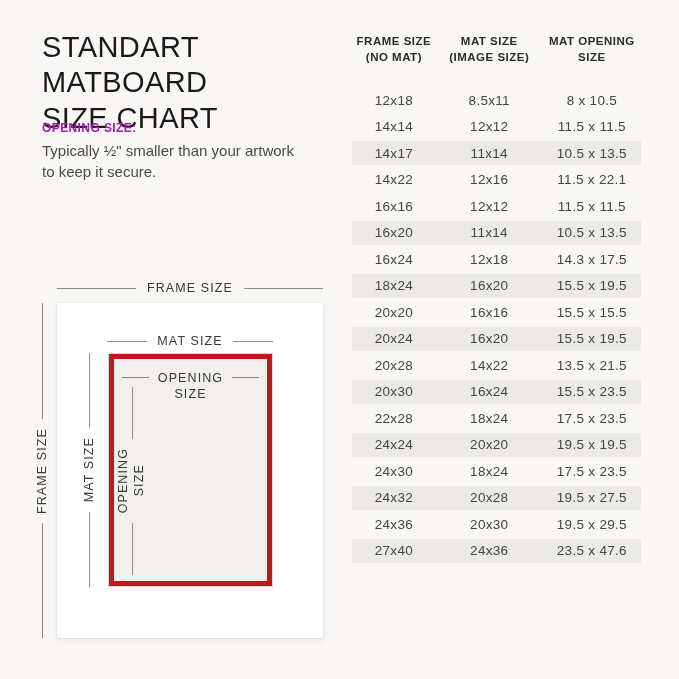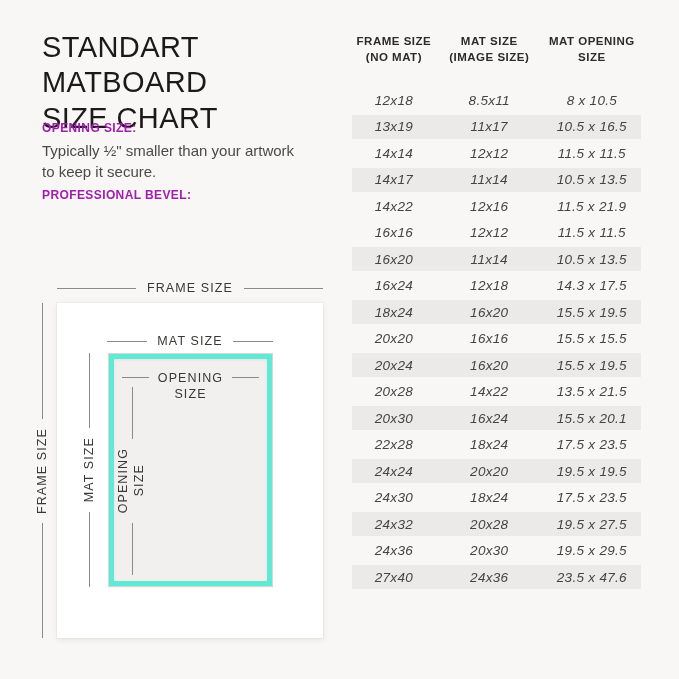--- a/index.html
+++ b/index.html
@@ -59,21 +59,21 @@
     box-shadow:0 0 0 1px rgba(70,65,60,.04),0 2px 6px rgba(70,65,60,.10);
   }
   .mat-top-label{
     position:absolute;left:50px;top:31px;width:166px;height:14px;
     display:flex;align-items:center;gap:10px;
   }
   .mat-top-label .seg-h{flex:1;}
 
   .opening-rect{
     position:absolute;left:51px;top:50px;width:165px;height:234px;
-    background:#5eead4;border:1px solid var(--bevel-edge);
+    background:#b91c1c;border:1px solid var(--bevel-edge);
     box-shadow:0 1px 2px rgba(70,65,60,.06);
     padding:5px;
   }
   .opening-inner{
     position:relative;width:100%;height:100%;
     background:var(--opening-fill);
     box-shadow:inset 0 1px 3px rgba(70,65,60,.08);
   }
   .opening-top-label{
     position:absolute;left:0;right:0;top:11px;
@@ -87,41 +87,40 @@
     position:absolute;left:352px;top:33px;width:289px;
     display:grid;grid-template-columns:29% 37% 34%;
   }
   .size-table-header .hcell{
     text-align:center;font-size:11.5px;font-weight:bold;letter-spacing:.5px;
     line-height:1.4;color:#2c2b29;white-space:pre-line;
   }
   .size-table-body{position:absolute;left:352px;top:88px;width:289px;}
   .trow{
     display:grid;grid-template-columns:29% 37% 34%;
-    height:24px;margin-bottom:2.5px;align-items:center;font-style:italic;
+    height:24px;margin-bottom:2.5px;align-items:center;
   }
   .trow.alt{background:var(--stripe);}
   .tcell{text-align:center;font-size:13.5px;letter-spacing:.3px;color:var(--cell);}
 </style>
 </head>
 <body>
 
 <div class="canvas">
 
   <h1 class="title">STANDART MATBOARD
 SIZE CHART</h1>
 
   <div class="text-section opening">
     <div class="heading">OPENING SIZE:</div>
     <div class="para">Typically ½" smaller than your artwork
 to keep it secure.</div>
   </div>
 
   <div class="text-section bevel">
-    <div class="heading">PROFESSIONAL BEVEL:</div>
   </div>
 
   <div class="frame-top-label">
     <span class="seg-h"></span>
     <span class="dim-label">FRAME SIZE</span>
     <span class="seg-h"></span>
   </div>
 
   <div class="v-label frame-v-label">
     <span class="seg-v"></span>
@@ -172,39 +171,34 @@
     <div class="hcell">MAT OPENING
 SIZE</div>
   </div>
 
   <div class="size-table-body">
       <div class="trow">
         <div class="tcell">12x18</div>
         <div class="tcell">8.5x11</div>
         <div class="tcell">8 x 10.5</div>
       </div>
-      <div class="trow alt">
-        <div class="tcell">13x19</div>
-        <div class="tcell">11x17</div>
-        <div class="tcell">10.5 x 16.5</div>
-      </div>
       <div class="trow">
         <div class="tcell">14x14</div>
         <div class="tcell">12x12</div>
         <div class="tcell">11.5 x 11.5</div>
       </div>
       <div class="trow alt">
         <div class="tcell">14x17</div>
         <div class="tcell">11x14</div>
         <div class="tcell">10.5 x 13.5</div>
       </div>
       <div class="trow">
         <div class="tcell">14x22</div>
         <div class="tcell">12x16</div>
-        <div class="tcell">11.5 x 21.9</div>
+        <div class="tcell">11.5 x 22.1</div>
       </div>
       <div class="trow">
         <div class="tcell">16x16</div>
         <div class="tcell">12x12</div>
         <div class="tcell">11.5 x 11.5</div>
       </div>
       <div class="trow alt">
         <div class="tcell">16x20</div>
         <div class="tcell">11x14</div>
         <div class="tcell">10.5 x 13.5</div>
@@ -230,21 +224,21 @@
         <div class="tcell">15.5 x 19.5</div>
       </div>
       <div class="trow">
         <div class="tcell">20x28</div>
         <div class="tcell">14x22</div>
         <div class="tcell">13.5 x 21.5</div>
       </div>
       <div class="trow alt">
         <div class="tcell">20x30</div>
         <div class="tcell">16x24</div>
-        <div class="tcell">15.5 x 20.1</div>
+        <div class="tcell">15.5 x 23.5</div>
       </div>
       <div class="trow">
         <div class="tcell">22x28</div>
         <div class="tcell">18x24</div>
         <div class="tcell">17.5 x 23.5</div>
       </div>
       <div class="trow alt">
         <div class="tcell">24x24</div>
         <div class="tcell">20x20</div>
         <div class="tcell">19.5 x 19.5</div>

